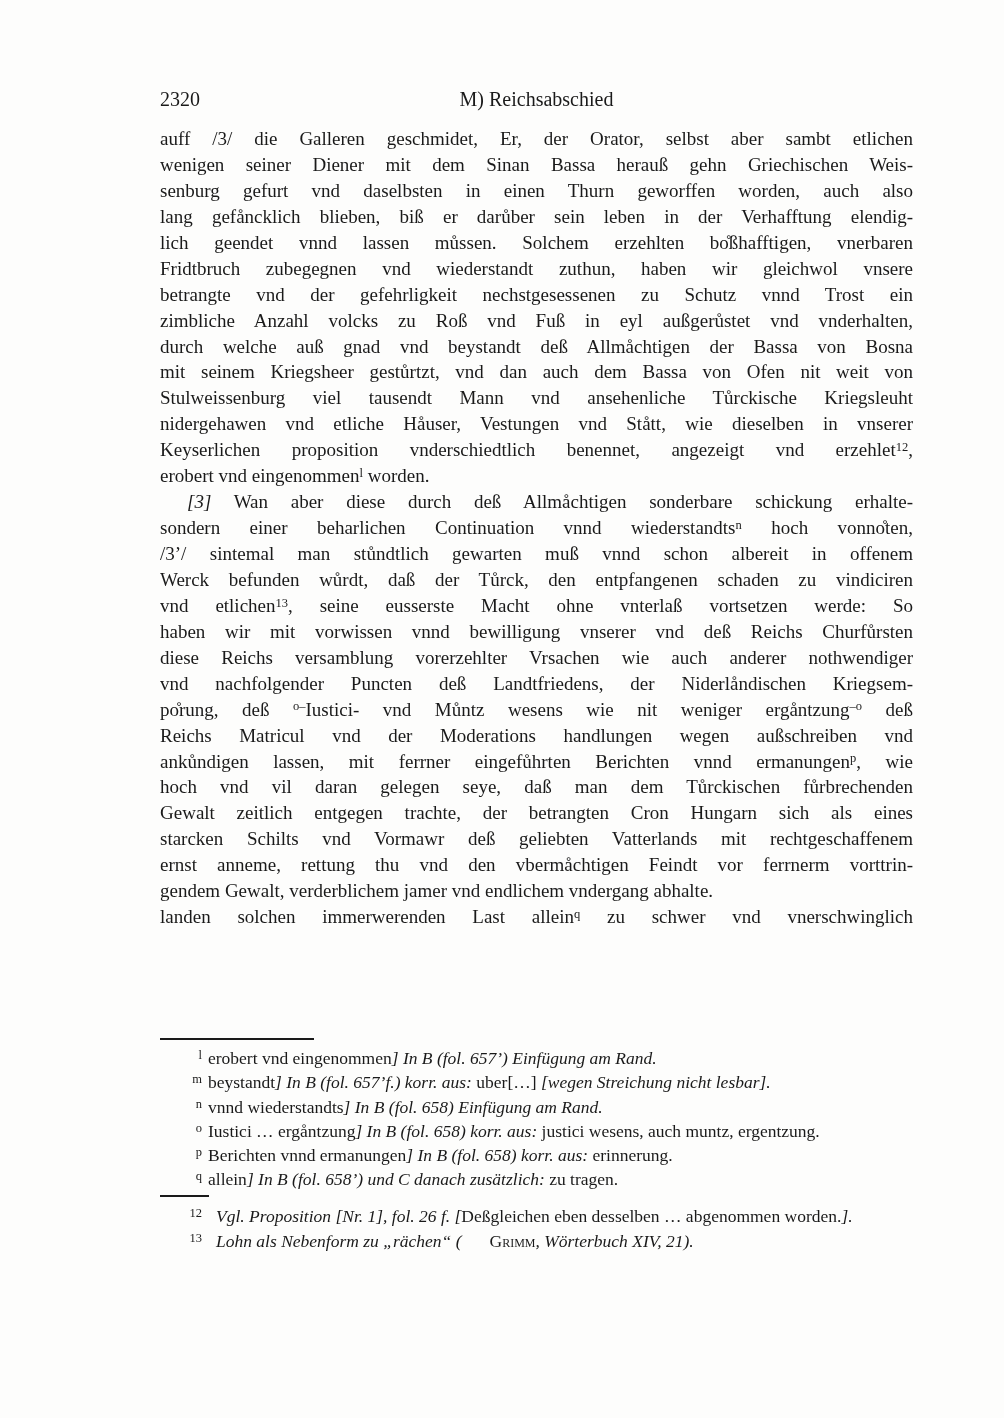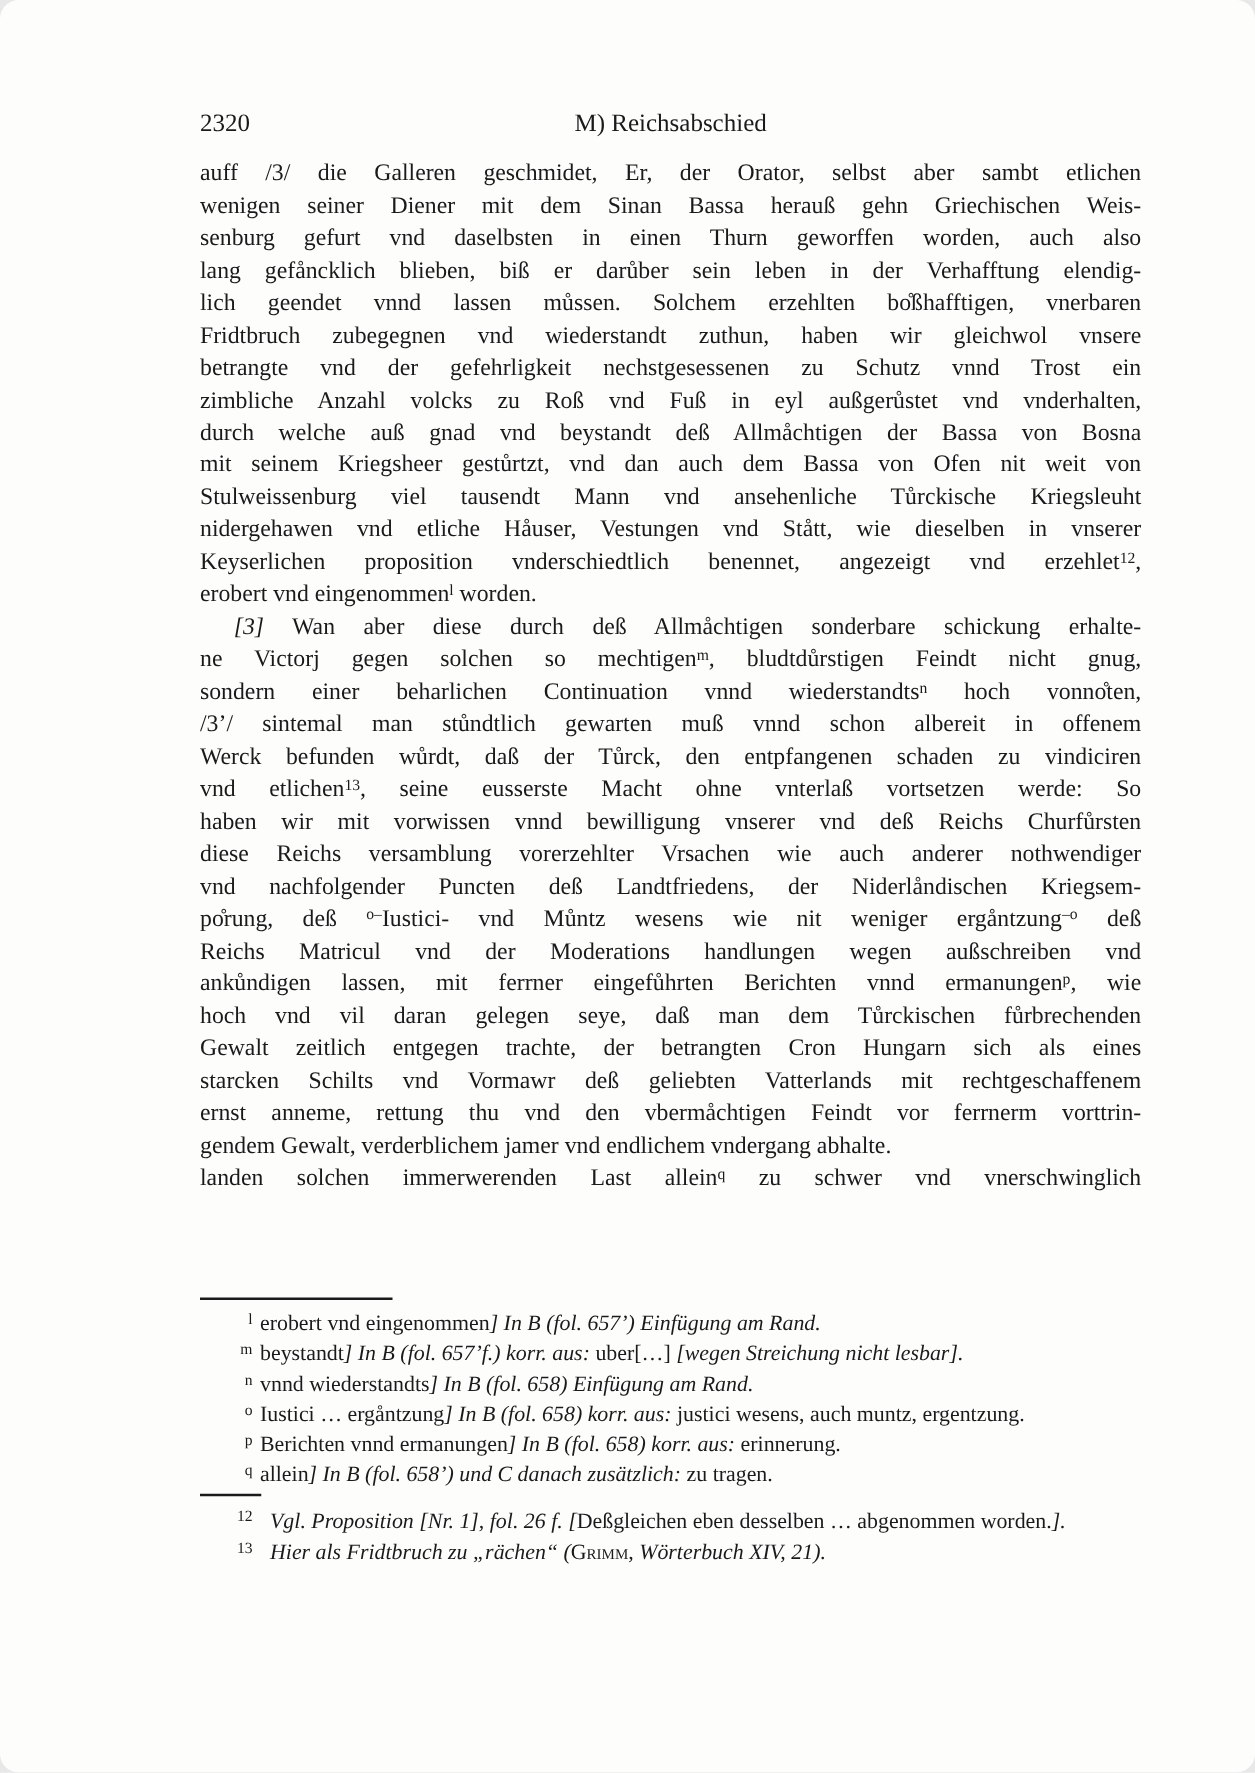--- a/index.html
+++ b/index.html
@@ -4,21 +4,20 @@
 <style>
   html, body { margin: 0; padding: 0; background: #e8e8e8; }
   .page {
     position: relative;
     width: 1004px;
     height: 1418px;
     background: var(--paper, #fdfdfc);
     color: var(--ink, #1a1a1a);
     font-family: "Liberation Serif", "DejaVu Serif", serif;
     overflow: hidden;
-    border-radius: 15px;
   }
   .header {
     position: absolute;
     top: 86px; left: 160px; width: 753px; height: 26px;
     font-size: 20px; line-height: 26px;
   }
   .page-number { position: absolute; left: 0; top: 0; }
   .running-head { position: absolute; left: 0; right: 0; top: 0; text-align: center; }
 
   .body-text {
@@ -31,21 +30,21 @@
     height: 25.95px;
     text-align: justify;
     text-align-last: justify;
     white-space: normal;
   }
   .bline.end { text-align-last: left; }
   .bline.ind { text-indent: 27px; }
 
   .s-r  { font-style: normal; }
   .s-i  { font-style: italic; }
-  .s-sc { font-variant: small-caps; font-style: normal; }
+  .s-sc { font-variant: small-caps; font-style: normal; margin-left: 28px; }
   .s-sup { font-size: 0.66em; position: relative; top: -0.42em; line-height: 0; }
 
   .fn-rule {
     position: absolute; left: 160px; height: 2px;
     background: var(--ink, #1a1a1a);
   }
   .fn-rule.r1 { top: 1038px; width: 154px; }
   .fn-rule.r2 { top: 1195px; width: 49px; }
 
   .fn-letters {
@@ -85,21 +84,20 @@
       <div class="bline"><span class="s-r">Fridtbruch zubegegnen vnd wiederstandt zuthun, haben wir gleichwol vnsere</span></div>
       <div class="bline"><span class="s-r">betrangte vnd der gefehrligkeit nechstgesessenen zu Schutz vnnd Trost ein</span></div>
       <div class="bline"><span class="s-r">zimbliche Anzahl volcks zu Roß vnd Fuß in eyl außgerůstet vnd vnderhalten,</span></div>
       <div class="bline"><span class="s-r">durch welche auß gnad vnd beystandt deß Allmåchtigen der Bassa von Bosna</span></div>
       <div class="bline"><span class="s-r">mit seinem Kriegsheer gestůrtzt, vnd dan auch dem Bassa von Ofen nit weit von</span></div>
       <div class="bline"><span class="s-r">Stulweissenburg viel tausendt Mann vnd ansehenliche Tůrckische Kriegsleuht</span></div>
       <div class="bline"><span class="s-r">nidergehawen vnd etliche Håuser, Vestungen vnd Stått, wie dieselben in vnserer</span></div>
       <div class="bline"><span class="s-r">Keyserlichen proposition vnderschiedtlich benennet, angezeigt vnd erzehlet</span><span class="s-sup">12</span><span class="s-r">,</span></div>
       <div class="bline end"><span class="s-r">erobert vnd eingenommen</span><span class="s-sup">l</span><span class="s-r"> worden.</span></div>
       <div class="bline ind"><span class="s-i">[3]</span><span class="s-r"> Wan aber diese durch deß Allmåchtigen sonderbare schickung erhalte-</span></div>
-      <div class="bline"><span class="s-r">ne Victorj gegen solchen so mechtigen</span><span class="s-sup">m</span><span class="s-r">, bludtdůrstigen Feindt nicht gnug,</span></div>
       <div class="bline"><span class="s-r">sondern einer beharlichen Continuation vnnd wiederstandts</span><span class="s-sup">n</span><span class="s-r"> hoch vonno̊ten,</span></div>
       <div class="bline"><span class="s-r">/3’/ sintemal man stůndtlich gewarten muß vnnd schon albereit in offenem</span></div>
       <div class="bline"><span class="s-r">Werck befunden wůrdt, daß der Tůrck, den entpfangenen schaden zu vindiciren</span></div>
       <div class="bline"><span class="s-r">vnd etlichen</span><span class="s-sup">13</span><span class="s-r">, seine eusserste Macht ohne vnterlaß vortsetzen werde: So</span></div>
       <div class="bline"><span class="s-r">haben wir mit vorwissen vnnd bewilligung vnserer vnd deß Reichs Churfůrsten</span></div>
       <div class="bline"><span class="s-r">diese Reichs versamblung vorerzehlter Vrsachen wie auch anderer nothwendiger</span></div>
       <div class="bline"><span class="s-r">vnd nachfolgender Puncten deß Landtfriedens, der Niderlåndischen Kriegsem-</span></div>
       <div class="bline"><span class="s-r">po̊rung, deß </span><span class="s-sup">o–</span><span class="s-r">Iustici- vnd Můntz wesens wie nit weniger ergåntzung</span><span class="s-sup">–o</span><span class="s-r"> deß</span></div>
       <div class="bline"><span class="s-r">Reichs Matricul vnd der Moderations handlungen wegen außschreiben vnd</span></div>
       <div class="bline"><span class="s-r">ankůndigen lassen, mit ferrner eingefůhrten Berichten vnnd ermanungen</span><span class="s-sup">p</span><span class="s-r">, wie</span></div>
@@ -117,15 +115,15 @@
       <div class="fn-line"><span class="fn-marker">m</span><span class="s-r">beystandt</span><span class="s-i">] In B (fol. 657’f.) korr. aus: </span><span class="s-r">uber[…] </span><span class="s-i">[wegen Streichung nicht lesbar].</span></div>
       <div class="fn-line"><span class="fn-marker">n</span><span class="s-r">vnnd wiederstandts</span><span class="s-i">] In B (fol. 658) Einfügung am Rand.</span></div>
       <div class="fn-line"><span class="fn-marker">o</span><span class="s-r">Iustici … ergåntzung</span><span class="s-i">] In B (fol. 658) korr. aus: </span><span class="s-r">justici wesens, auch muntz, ergentzung.</span></div>
       <div class="fn-line"><span class="fn-marker">p</span><span class="s-r">Berichten vnnd ermanungen</span><span class="s-i">] In B (fol. 658) korr. aus: </span><span class="s-r">erinnerung.</span></div>
       <div class="fn-line"><span class="fn-marker">q</span><span class="s-r">allein</span><span class="s-i">] In B (fol. 658’) und C danach zusätzlich: </span><span class="s-r">zu tragen.</span></div>
     </div>
 
   <div class="fn-rule r2"></div>
   <div class="fn-numbers" id="fn-numbers">
       <div class="fn-line"><span class="fn-marker">12</span><span class="s-i">Vgl. Proposition [Nr. 1], fol. 26 f. [</span><span class="s-r">Deßgleichen eben desselben … abgenommen worden.</span><span class="s-i">].</span></div>
-      <div class="fn-line"><span class="fn-marker">13</span><span class="s-i">Hier als Fridtbruch zu „rächen“ (</span><span class="s-sc">Grimm</span><span class="s-i">, Wörterbuch XIV, 21).</span></div>
+      <div class="fn-line"><span class="fn-marker">13</span><span class="s-i">Lohn als Nebenform zu „rächen“ (</span><span class="s-sc">Grimm</span><span class="s-i">, Wörterbuch XIV, 21).</span></div>
     </div>
 </div>
 
 </body></html>

